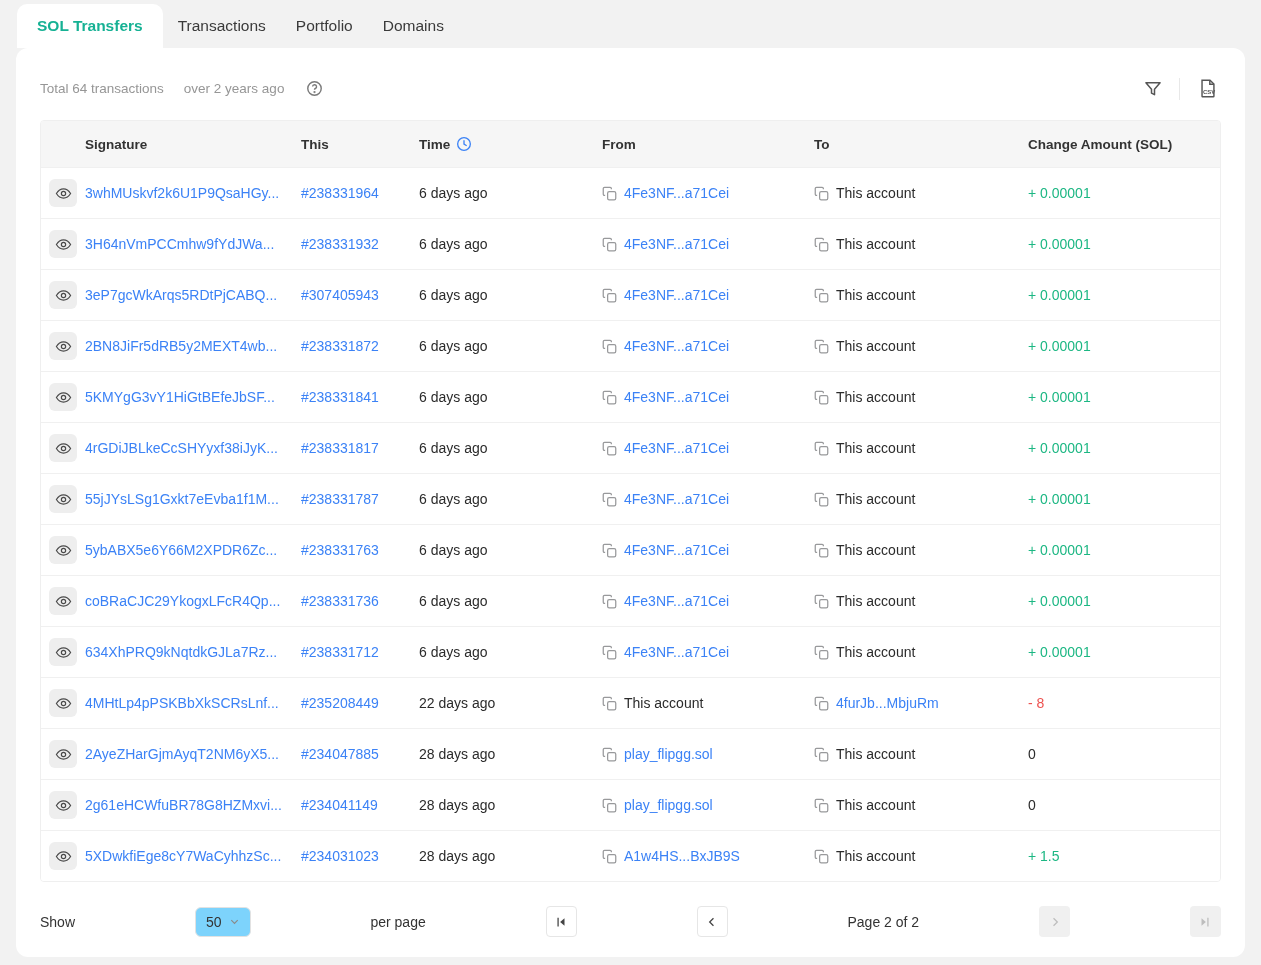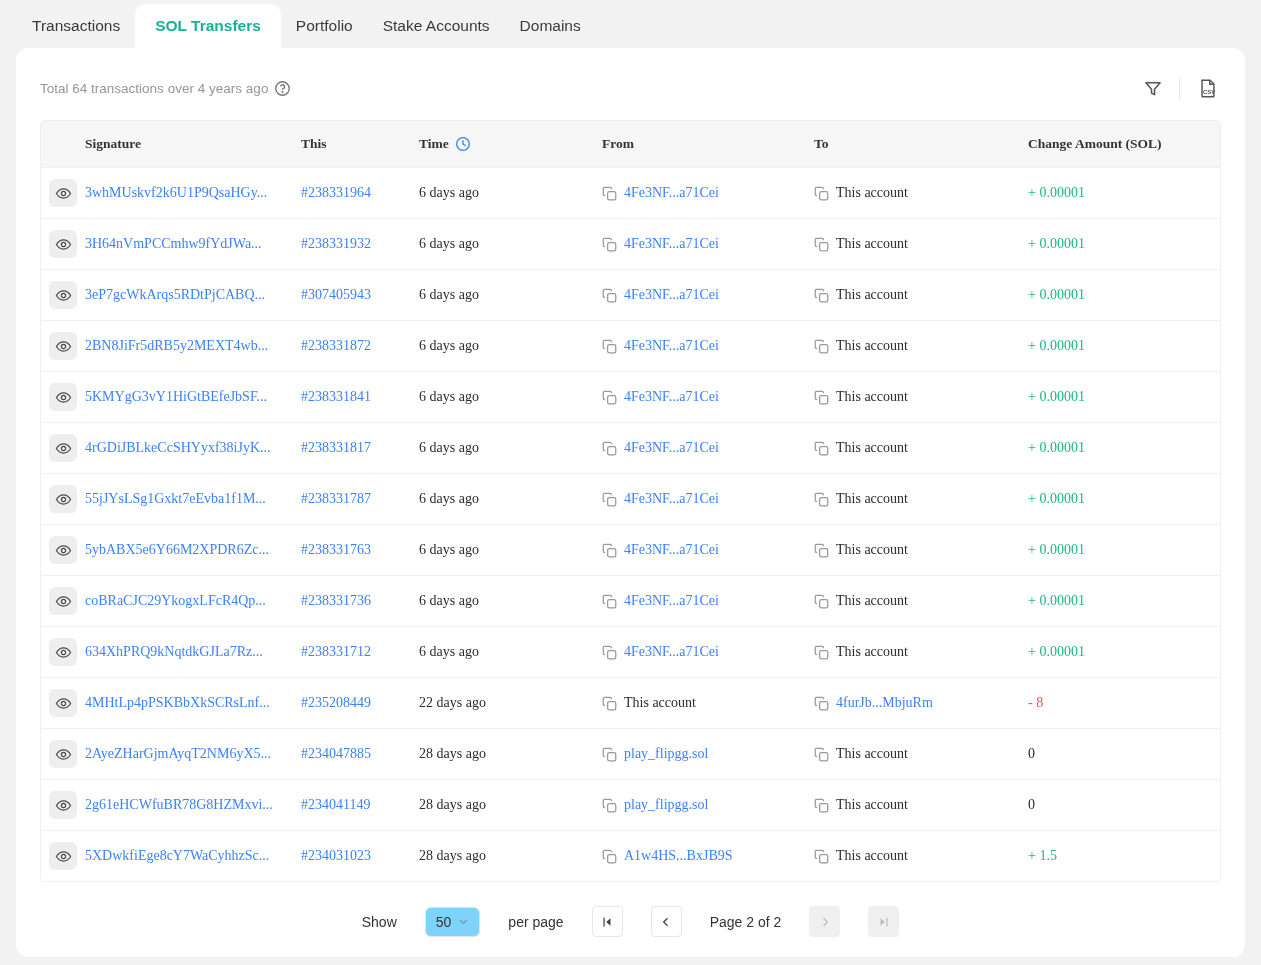--- a/index.html
+++ b/index.html
@@ -9,71 +9,70 @@
   
   .tabbar { display:flex; align-items:flex-end; height:48px; padding-left:17px; }
   .tab { padding:13px 15px; font-size:15.5px; color:#3a3a3a; cursor:pointer; white-space:nowrap; }
   .tab.active { background:#fff; border-radius:10px 10px 0 0; color:#16b194; font-weight:bold; padding:13px 20px; }
 
   
   .card { background:#fff; margin:0 16px; border-radius:12px; height:909px; padding:0 24px; position:relative; }
 
   
   .toolbar { display:flex; justify-content:space-between; align-items:center; padding:27px 0 18px 0; }
-  .toolbar-left { display:flex; align-items:center; gap:4px; font-size:13.5px; color:#969696; }
+  .toolbar-left { display:flex; align-items:center; gap:20px; font-size:13.5px; color:#969696; }
   .toolbar-right { display:flex; align-items:center; gap:14px; }
   .icon-btn { background:none; border:none; cursor:pointer; display:flex; align-items:center; padding:2px; }
   .v-div { width:1px; height:22px; background:#e8e8e8; }
 
   
-  .table { border:1px solid #efefef; border-radius:4px; overflow:hidden;font-family:Liberation Serif, serif; }
+  .table { border:1px solid #efefef; border-radius:4px; overflow:hidden; }
   .tr, .thead { display:grid; grid-template-columns:44px 216px 118px 183px 212px 214px 1fr; align-items:center; }
   .thead { background:#f6f6f6; height:46px; font-size:13.5px; font-weight:bold; color:#333; }
   .th { display:flex; align-items:center; gap:6px; }
   .tr { height:51px; border-top:1px solid #f0f0f0; background:#fff; }
   .td { display:flex; align-items:center; gap:7px; min-width:0; padding-right:12px; font-size:14px; }
   .td-eye { justify-content:center; padding-right:0; }
   .eye-btn { width:28px; height:28px; background:#eeeeee; border:none; border-radius:6px; cursor:pointer;
              display:flex; align-items:center; justify-content:center; }
   .lnk { color:#3b82f6; text-decoration:none; cursor:pointer; }
   .trunc { white-space:nowrap; overflow:hidden; text-overflow:clip; display:block; max-width:200px; }
   .addr { text-decoration:none;text-align:center; }
   .addr.link { color:#3b82f6; cursor:pointer; }
   .addr.plain { color:#2b2b2b; cursor:default; }
   .time-val { color:#2b2b2b; }
   .copy { display:flex; align-items:center; cursor:pointer; flex:0 0 auto; }
   .amt.pos { color:#1cb783; }
   .amt.neg { color:#ed5250; }
   .amt.zero { color:#2b2b2b; }
 
   
-  .pager { display:flex; align-items:center; justify-content:center; gap:28px; padding:24px 0; font-size:14px; color:#333; }
+  .pager { display:flex; align-items:center; justify-content:space-between; gap:28px; padding:24px 0; font-size:14px; color:#333; }
   .select { display:flex; align-items:center; gap:7px; border:1px solid #e2e2e2; border-radius:6px;
             padding:6px 10px; background:#7dd3fc; cursor:pointer; font-size:14px; color:#333; }
   .pg-btn { width:31px; height:31px; border:1px solid #e6e6e6; background:#fff; border-radius:4px; cursor:pointer;
             display:flex; align-items:center; justify-content:center; }
   .pg-btn.disabled { background:#f0f0f0; border:none; cursor:default; }
 </style>
 </head>
 <body>
 
 <div class="tabbar">
+  <div class="tab active">SOL Transfers</div>
   <div class="tab">Transactions</div>
-  <div class="tab active">SOL Transfers</div>
   <div class="tab">Portfolio</div>
-  <div class="tab">Stake Accounts</div>
   <div class="tab">Domains</div>
 </div>
 
 <div class="card">
 
   <div class="toolbar">
     <div class="toolbar-left">
       <span>Total 64 transactions</span>
-      <span>over 4 years ago</span>
+      <span>over 2 years ago</span>
       <span class="icon-btn">
         <svg width="17" height="17" viewBox="0 0 24 24" fill="none" stroke="#7a7a7a" stroke-width="2">
           <circle cx="12" cy="12" r="9.5"></circle>
           <path d="M9.3 9.2a2.8 2.8 0 1 1 3.9 2.8c-.8.35-1.2.9-1.2 1.8"></path>
           <circle cx="12" cy="17" r="0.6" fill="#7a7a7a"></circle>
         </svg>
       </span>
     </div>
     <div class="toolbar-right">
       <button class="icon-btn">

